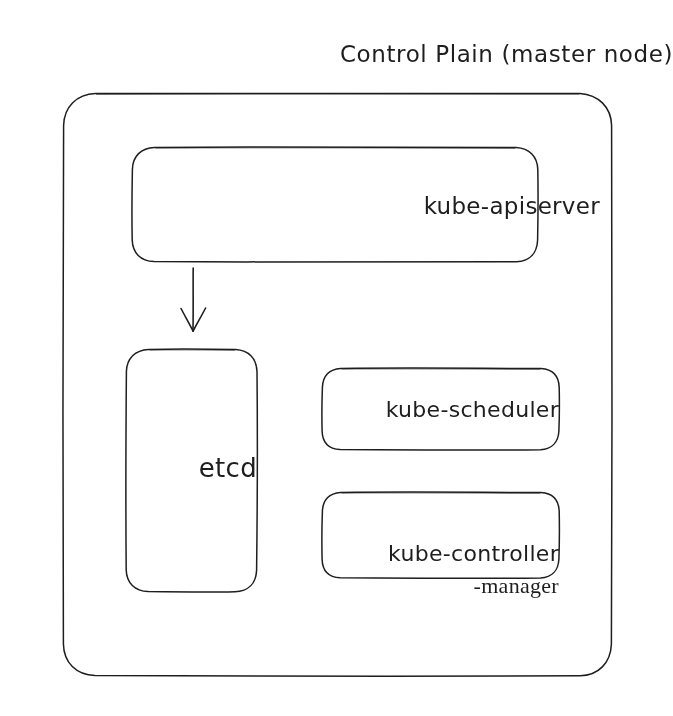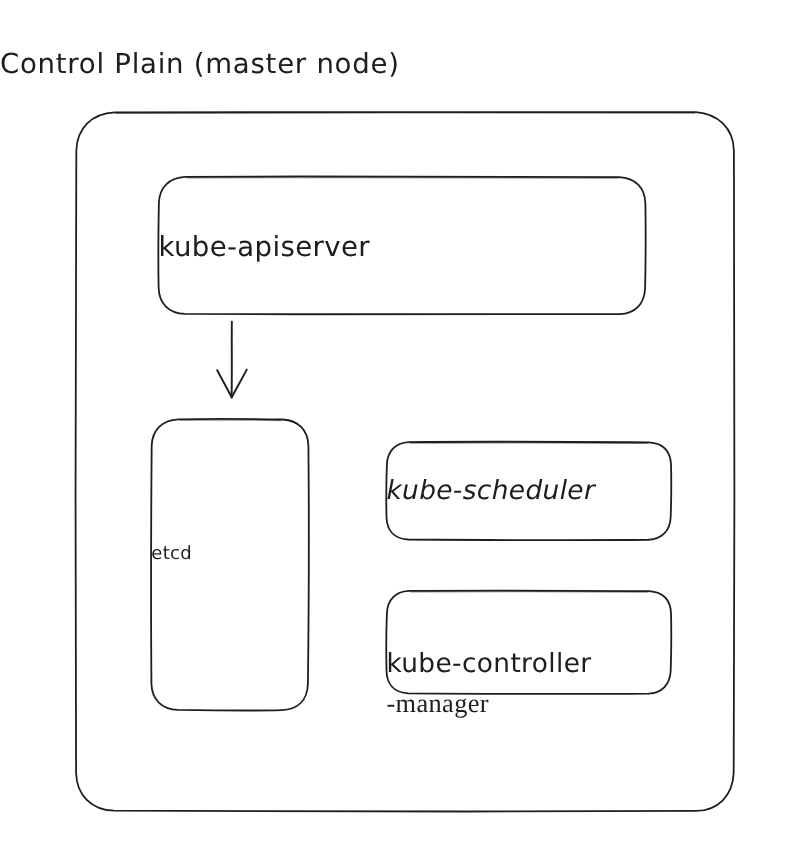--- a/index.html
+++ b/index.html
@@ -27,21 +27,21 @@
     position: absolute;
     left: 0;
     top: 0;
     width: 673px;
     height: 716px;
   }
 
   
   .label {
     position: absolute;
-    text-align: left;
+    text-align: right;
     color: #1e1e1e;
     font-family: "DejaVu Sans", sans-serif;
     font-weight: 400;
     letter-spacing: 0.3px;
     white-space: pre;
     line-height: 1.25;
     user-select: none;
   }
 
   #diagram-title {
@@ -56,29 +56,28 @@
     left: 132px;
     top: 192px;
     width: 468px;
     font-size: 23px;
   }
 
   #label-etcd {
     left: 126px;
     top: 452px;
     width: 131px;
-    font-size: 15px;
+    font-size: 26px;
   }
 
   #label-scheduler {
     left: 322px;
     top: 396px;
     width: 237px;
     font-size: 22px;
-    font-style: italic;
   }
 
   #label-controller-manager {
     left: 322px;
     top: 505px;
     width: 237px;
     font-size: 22px;
     line-height: 1.45;
     margin-top: 33px;
   }

